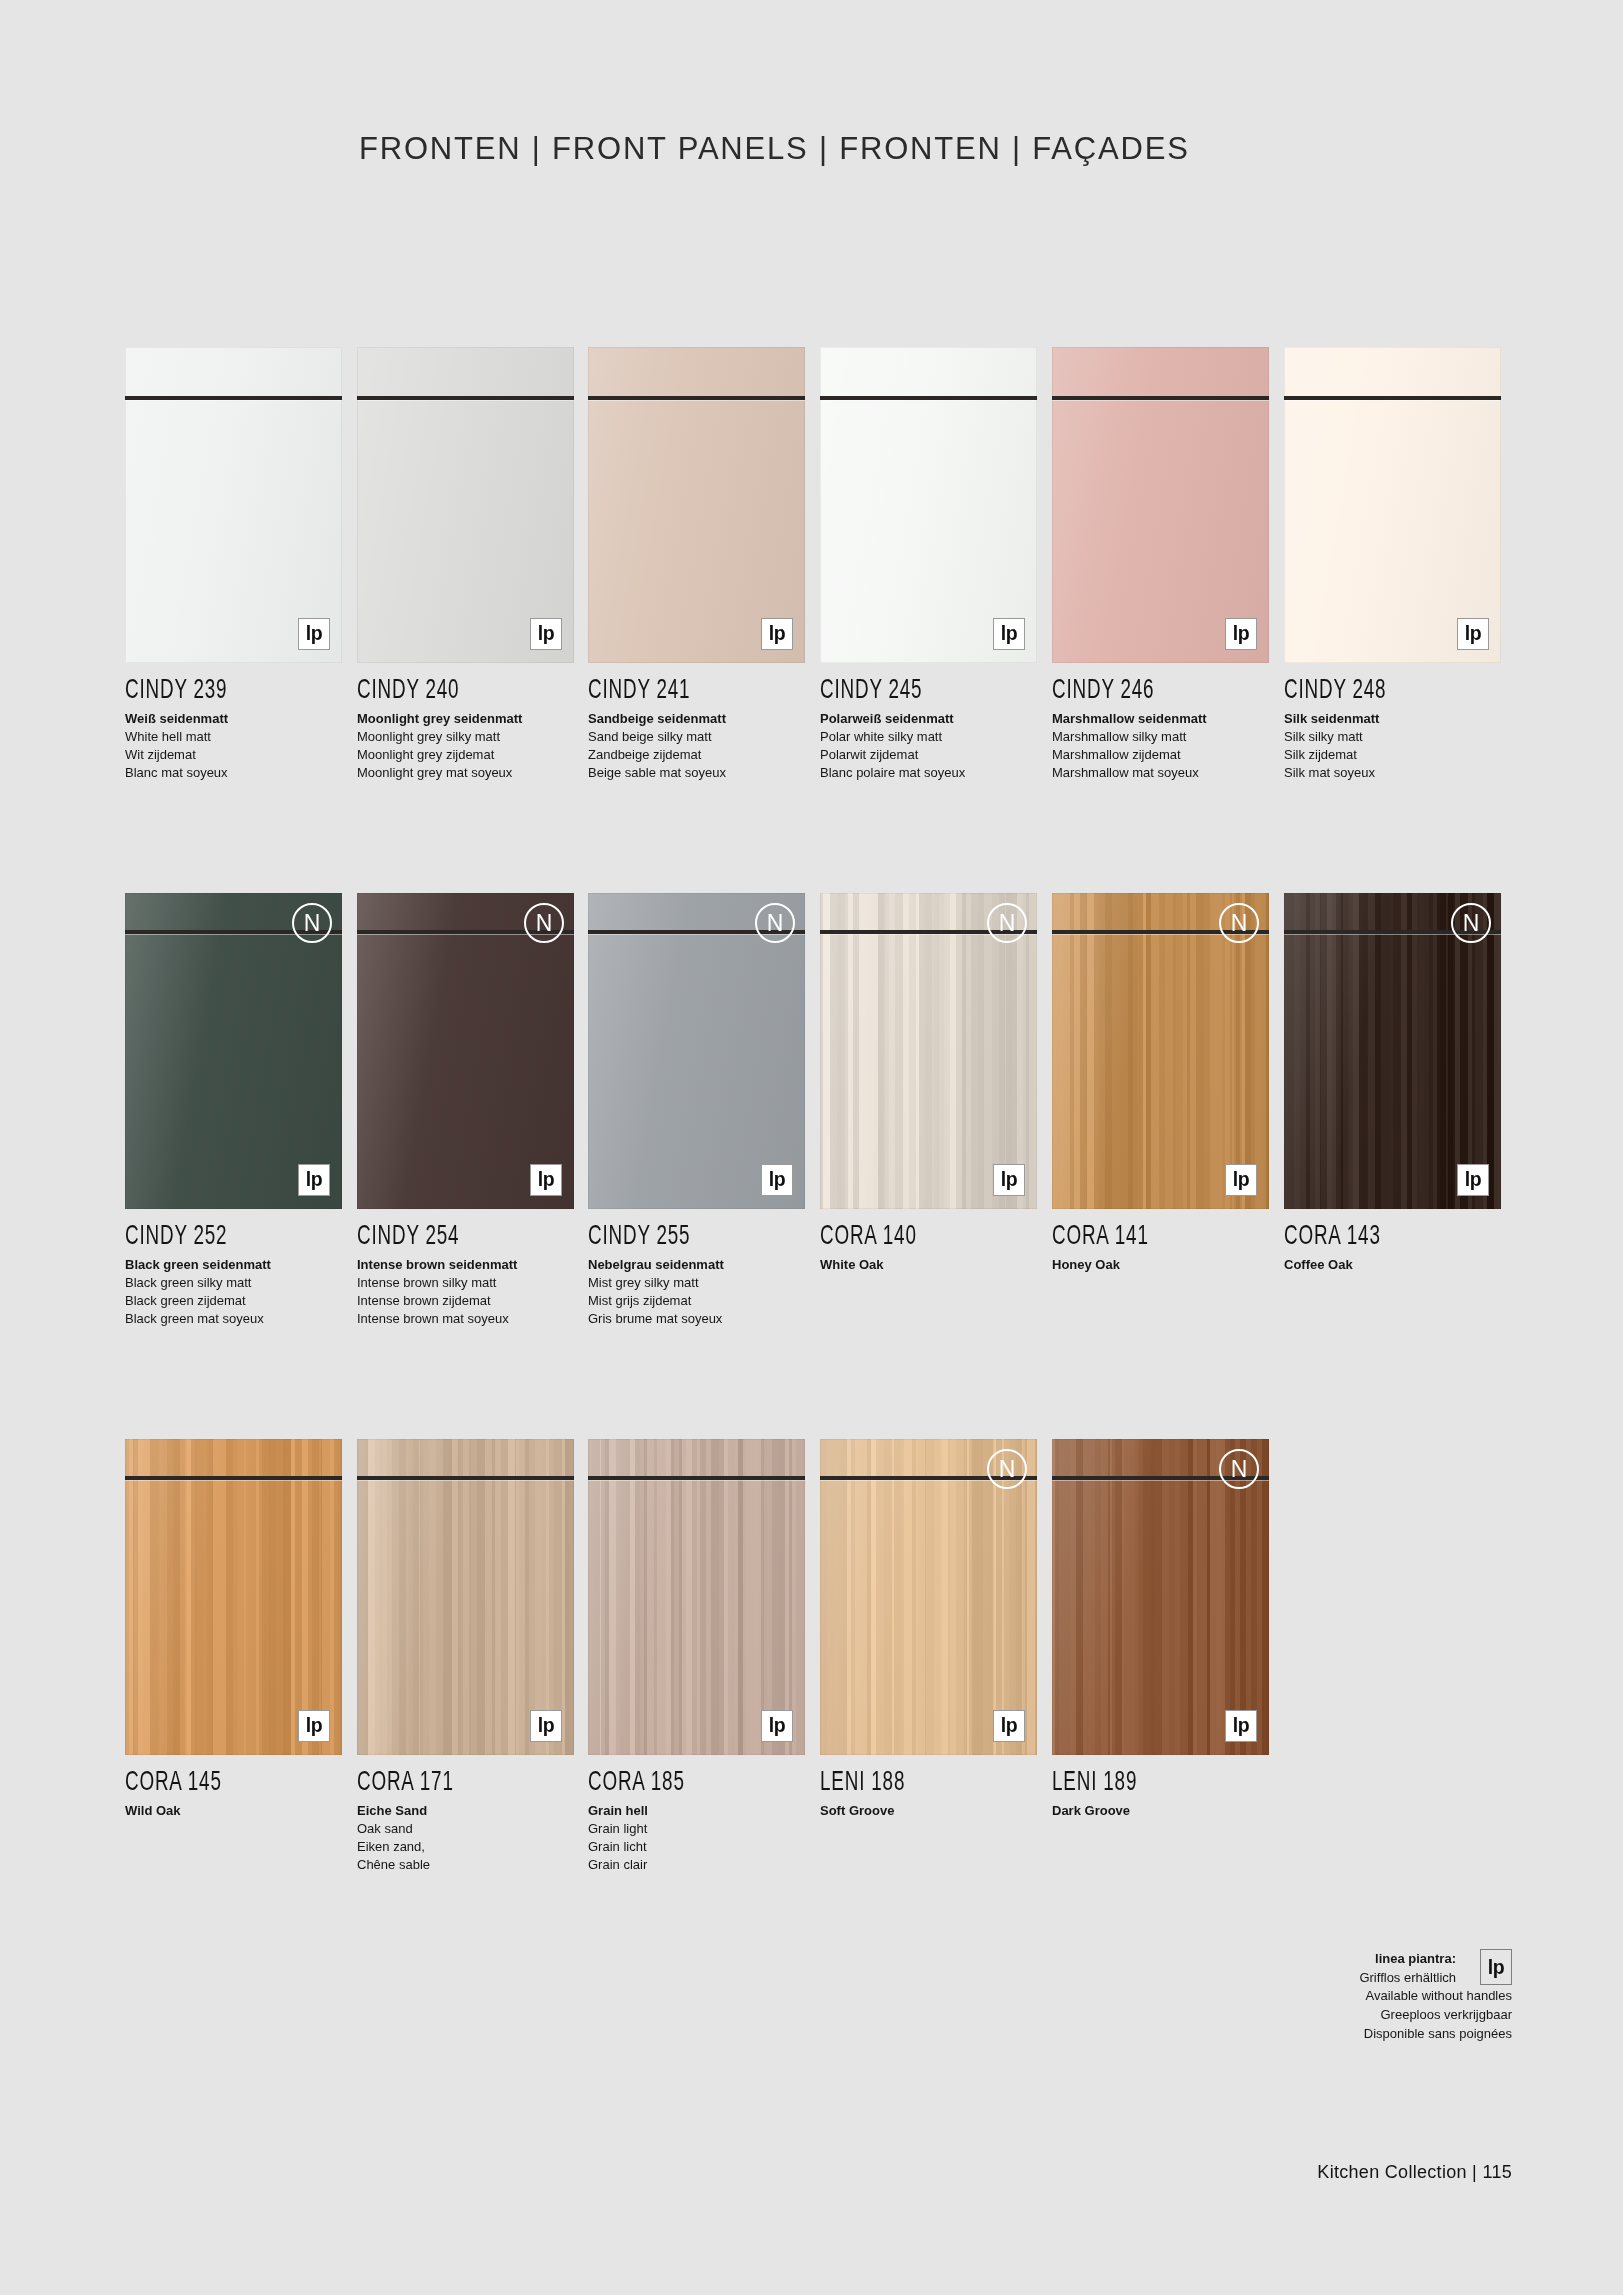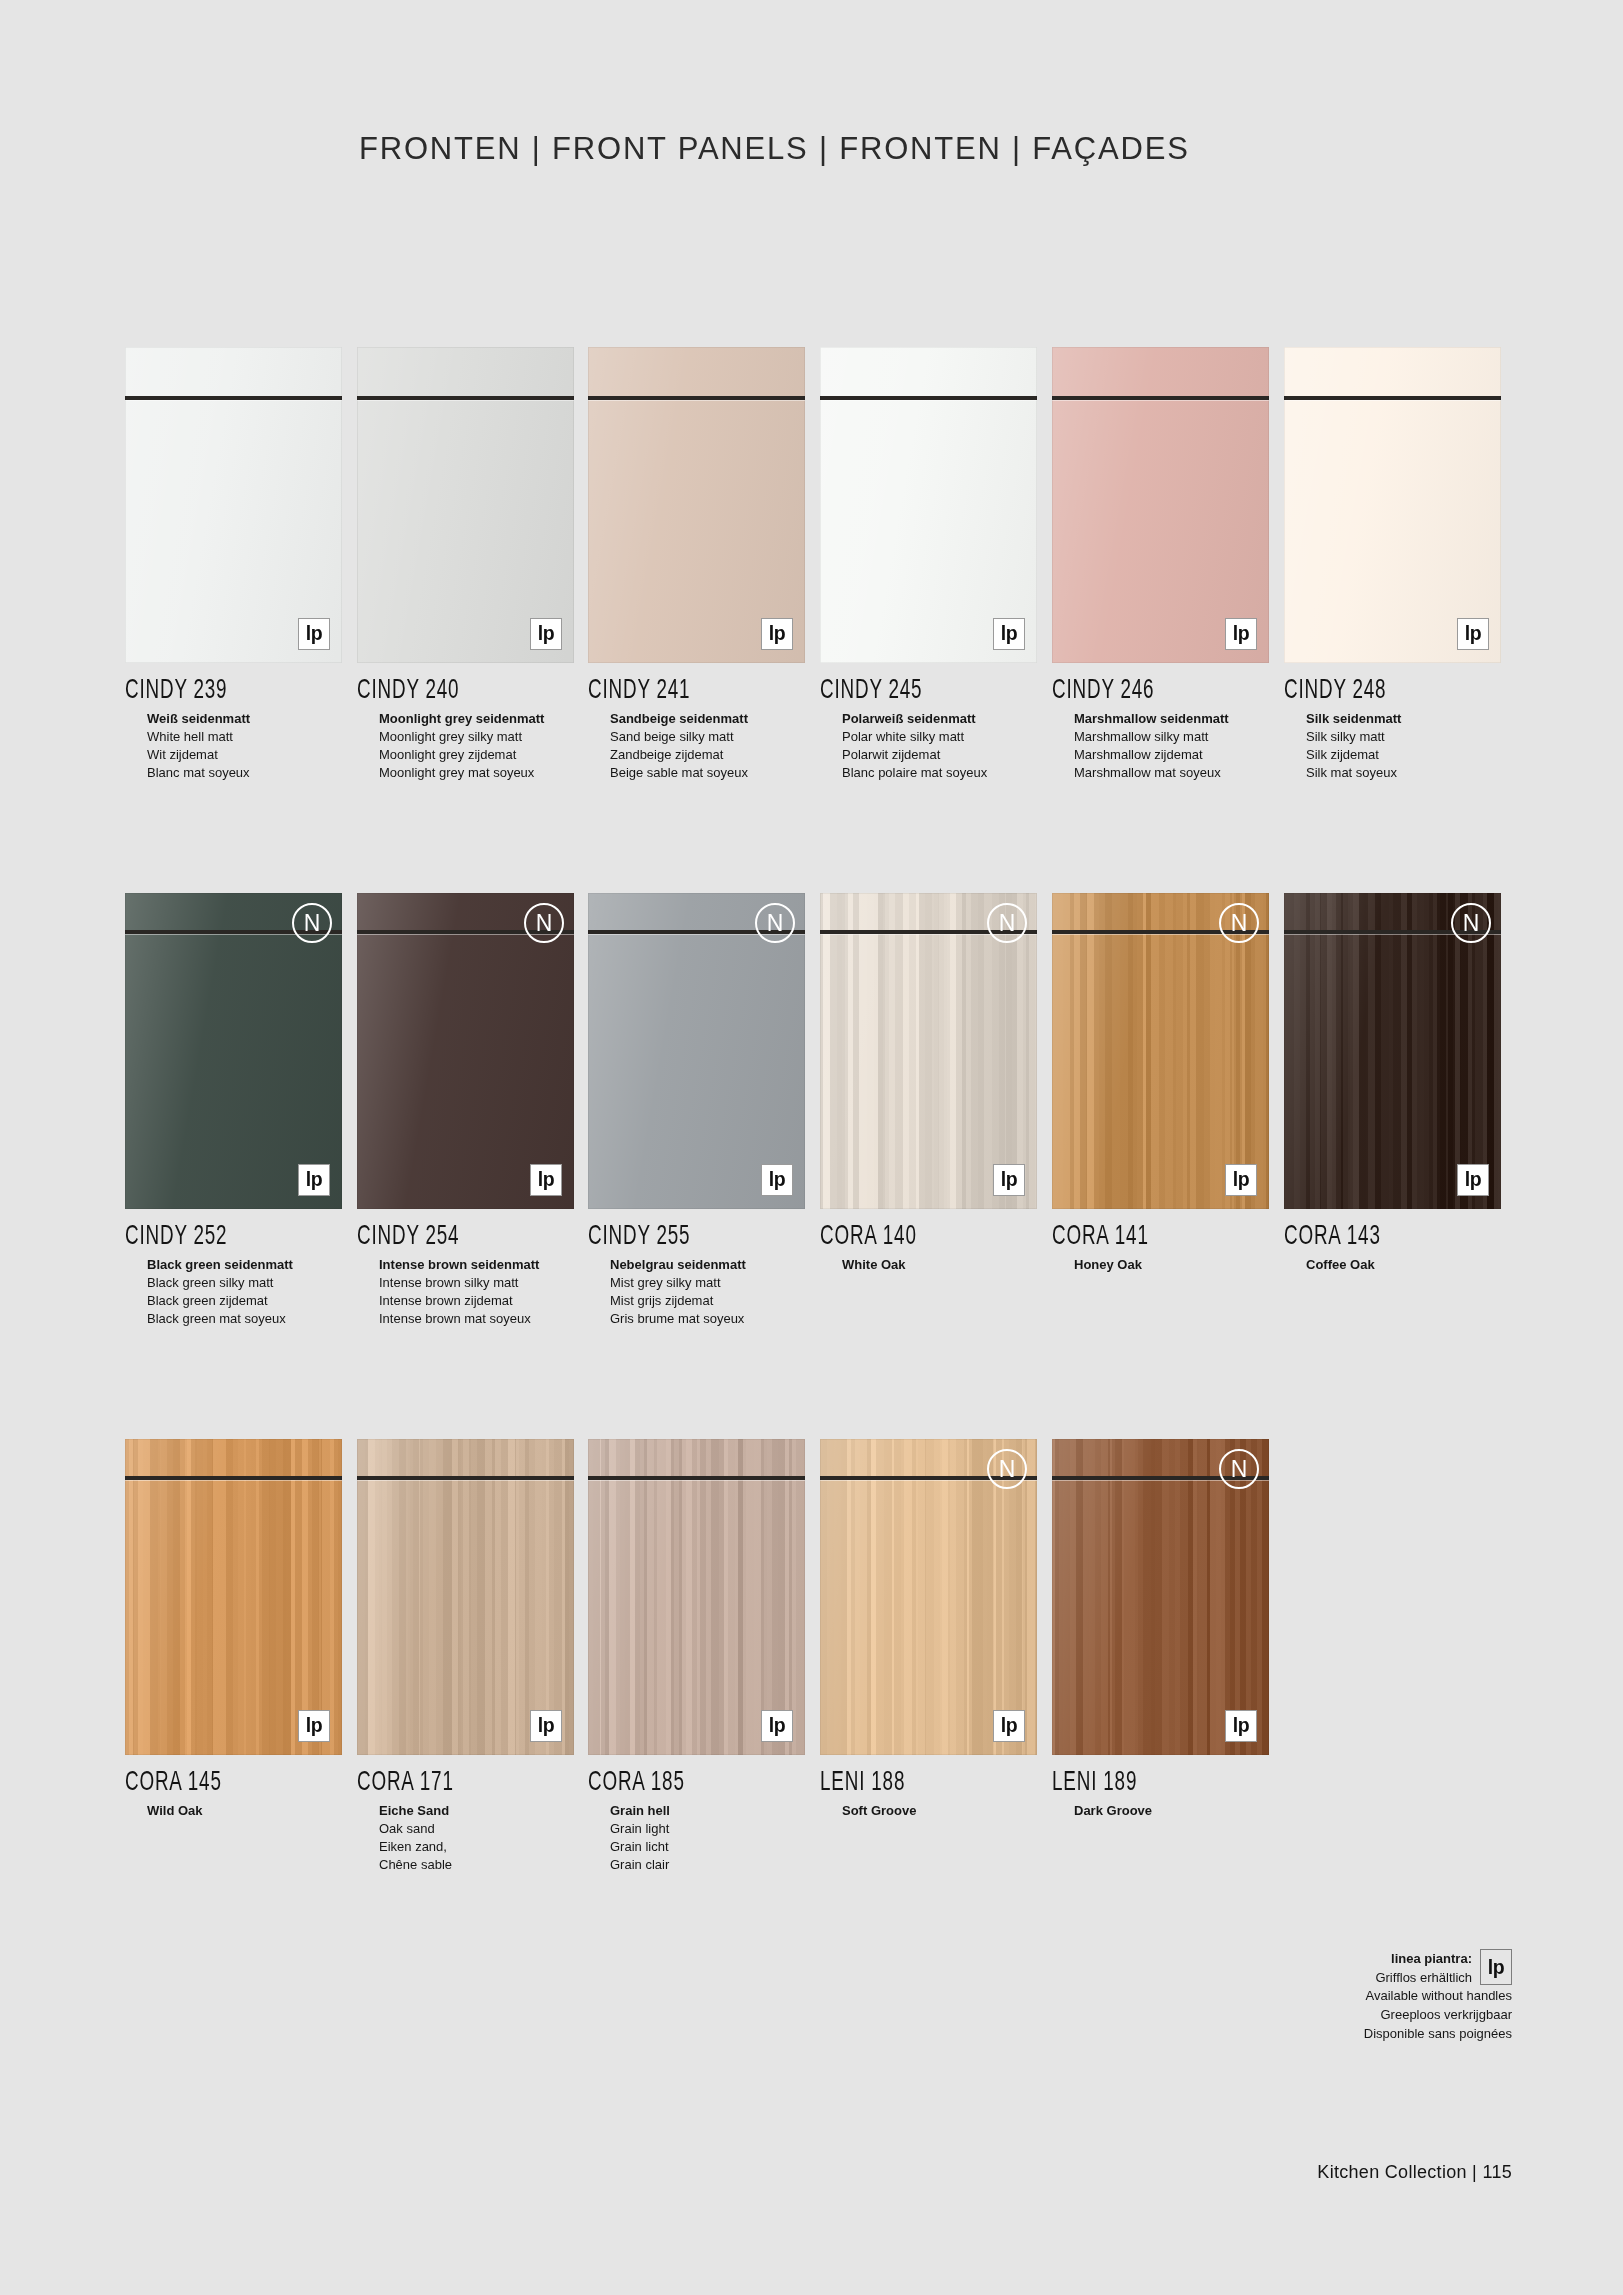--- a/index.html
+++ b/index.html
@@ -145,21 +145,20 @@
     font-family: "Liberation Sans Narrow", "Liberation Sans", sans-serif;
     transform: scaleX(0.82) scaleY(1.22);
     transform-origin: left top;
     white-space: nowrap;
   }
   .desc {
     margin-top: 12px;
     font-size: 13px;
     line-height: 1.38;
     color: #161616;
-    margin-left: 22px;
   }
   .desc .de {
     font-weight: bold;
   }
   .desc div {
     white-space: nowrap;
   }
 
   
   .legend {
@@ -169,21 +168,21 @@
     width: 355px;
     text-align: right;
     font-size: 13px;
     line-height: 1.44;
     color: #161616;
   }
   .legend .first-line {
     display: flex;
     align-items: flex-start;
     justify-content: flex-end;
-    gap: 8px;
+    gap: 24px;
   }
   .legend .first-col {
     text-align: right;
   }
   .legend .lp-title {
     font-weight: bold;
   }
   .legend .lp-box {
     width: 30px;
     height: 34px;

